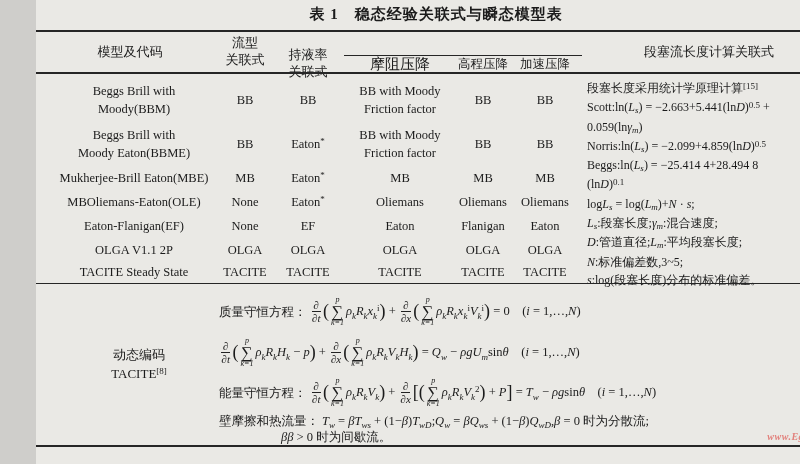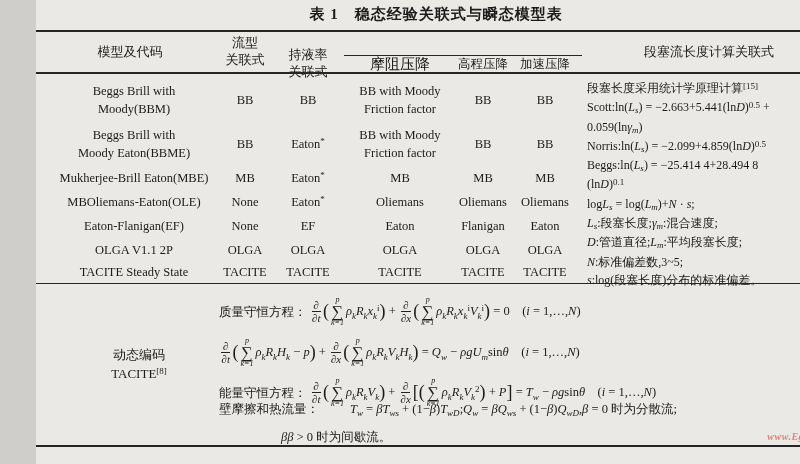--- a/index.html
+++ b/index.html
@@ -405,21 +405,21 @@
         <span class="tk-i">ρg</span>
         <span class="tk-t">sin</span>
         <span class="tk-i">θ</span>
         <span class="tk-t">　(</span>
         <span class="tk-i">i</span>
         <span class="tk-t"> = 1,…,</span>
         <span class="tk-i">N</span>
         <span class="tk-t">)</span>
       </span>
   </div>
-  <div class="eq" style="left:183px;top:400px;height:18px;gap:28px;">
+  <div class="eq" style="left:183px;top:412px;height:18px;">
     <span class="eqlabel">壁摩擦和热流量：</span>
     <span class="eqbody">
         <span class="tk-i">T</span>
         <span class="tk-sub">w</span>
         <span class="tk-t"> = </span>
         <span class="tk-i">βT</span>
         <span class="tk-sub">ws</span>
         <span class="tk-t"> + (1−</span>
         <span class="tk-i">β</span>
         <span class="tk-t">)</span>

